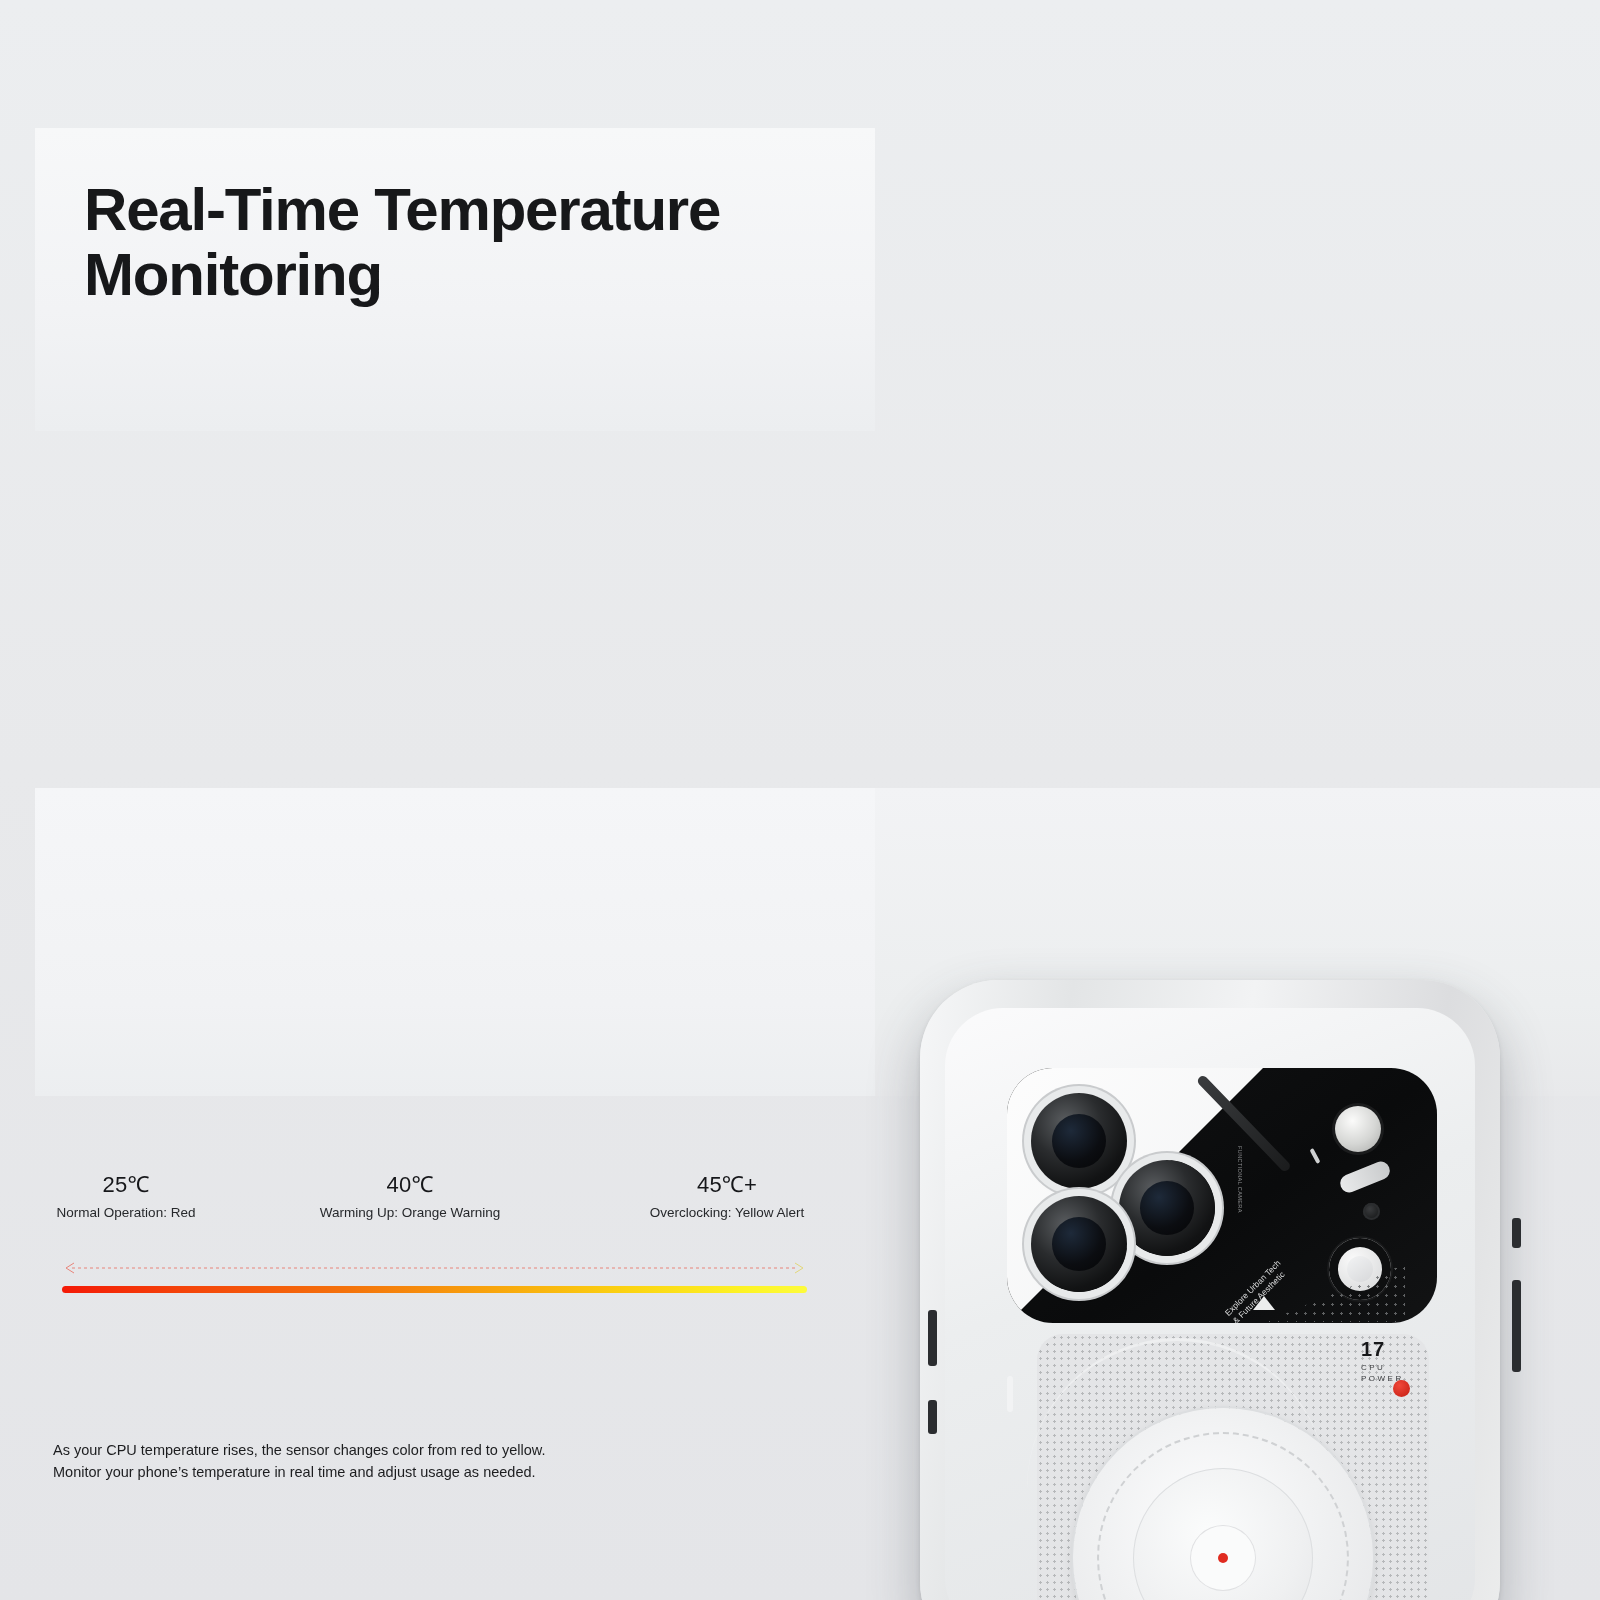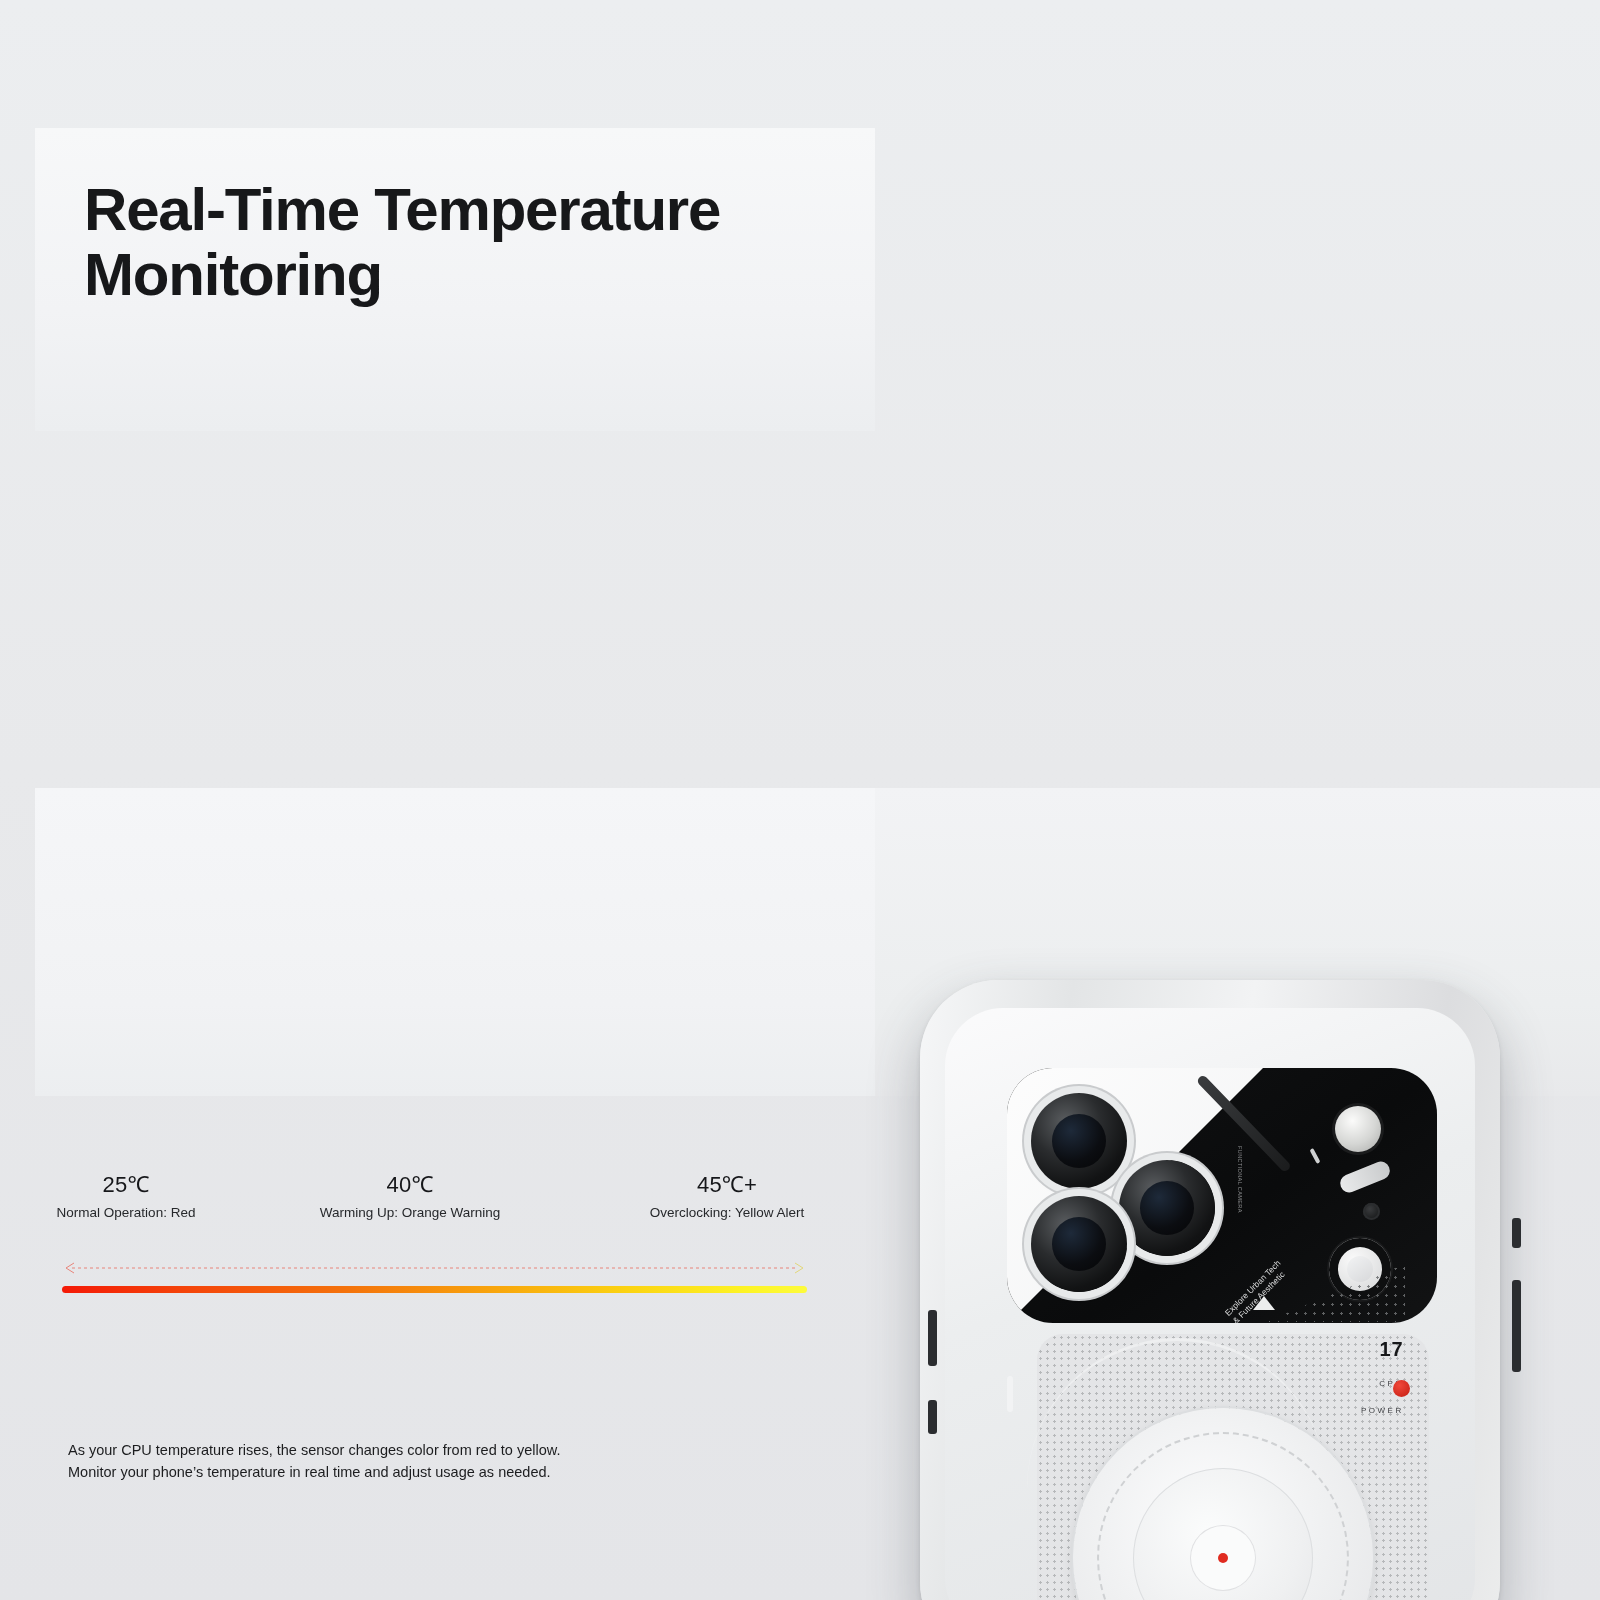--- a/index.html
+++ b/index.html
@@ -98,21 +98,21 @@
     position: absolute;
     left: 0; top: 118px;
     width: 745px; height: 7px;
     border-radius: 4px;
     background: linear-gradient(90deg, #f41a07 0%, #f4430a 16%, #f4720c 38%, #f8a50d 58%, #fbd312 76%, #fdf426 92%, #fdfb3c 100%);
   }
 
   
   .body-copy {
     position: absolute;
-    left: 68px; top: 1440px;
+    left: 53px; top: 1440px;
     width: 700px;
     font-size: 14.5px;
     line-height: 1.5;
     color: #1c1d1f;
   }
   .footer-title {
     position: absolute;
     left: 70px; top: 1492px;
     font-size: 30px;
     font-weight: 700;
@@ -337,27 +337,27 @@
   .small-notch {
     position: absolute;
     left: 62px; top: 368px;
     width: 6px; height: 36px;
     border-radius: 3px;
     background: #f2f3f4;
   }
   .badge-17 {
     position: absolute;
     left: 416px; top: 330px;
-    text-align: right;
+    text-align: left;
   }
   .badge-17 .b1 {
     font-size: 20px; font-weight: 700; color: #17181a; letter-spacing: 1px;
   }
   .badge-17 .b2 {
-    font-size: 8px; color: #3c3e41; letter-spacing: 2.5px; margin-top: 18px;
+    font-size: 8px; color: #3c3e41; letter-spacing: 2.5px; margin-top: 2px;
   }
   .red-dot {
     position: absolute;
     left: 448px; top: 372px;
     width: 17px; height: 17px;
     border-radius: 50%;
     background: radial-gradient(circle at 38% 32%, #f0483a, #c41c12);
   }
 </style>
 </head>

